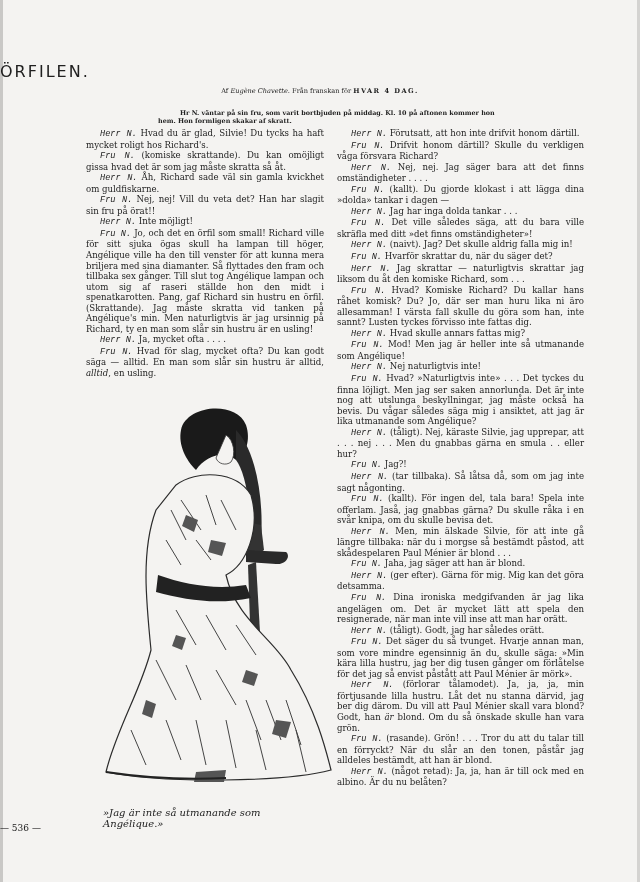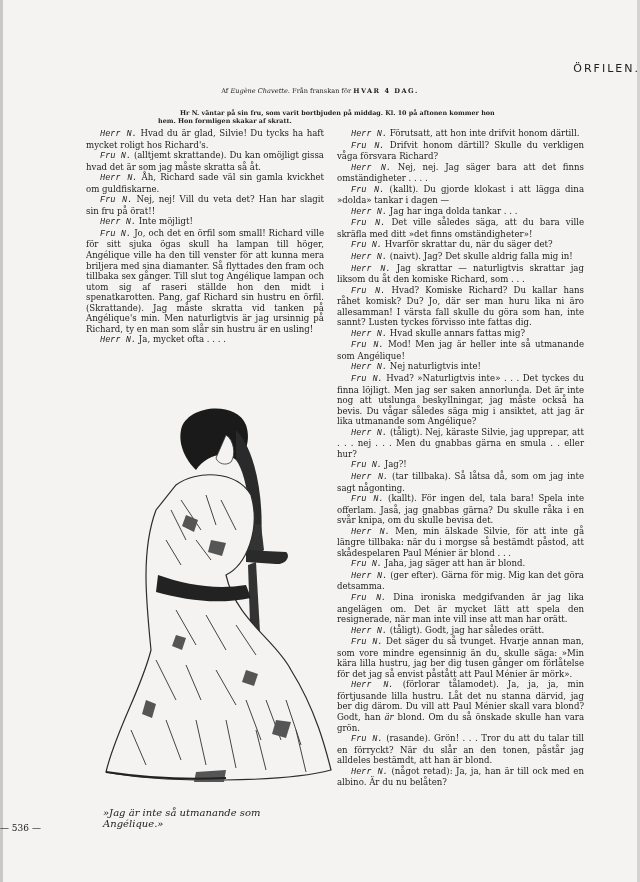--- a/index.html
+++ b/index.html
@@ -8,23 +8,23 @@
     background: #f4f3f1;
     font-family: "DejaVu Serif", "Liberation Serif", serif;
     color: #1c1c1c;
     position: relative;
   }
   .page-edge-left { position: absolute; left: 0; top: 0; width: 3px; height: 882px; background: #c9c8c6; }
   .page-edge-right { position: absolute; right: 0; top: 0; width: 3px; height: 882px; background: #d4d3d1; }
 
   .title {
     position: absolute; left: 0; width: 640px; top: 62px;
-    text-align: right;
+    text-align: left;
     font-family: "DejaVu Sans", "Liberation Sans", sans-serif;
-    font-size: 11px; letter-spacing: 2px; font-weight: normal;
+    font-size: 16px; letter-spacing: 2px; font-weight: normal;
     color: #202020;
   }
   .byline {
     position: absolute; left: 0; width: 640px; top: 87px;
     text-align: center; font-size: 6.6px; color: #222;
   }
   .byline .it { font-style: italic; }
   .byline .sp { letter-spacing: 1.5px; font-weight: bold; }
 
   .intro {
@@ -71,36 +71,37 @@
   <span class="sp">HVAR 4 DAG.</span>
 </div>
 
 <div class="intro">
   <span class="l1">Hr N. väntar på sin fru, som varit bortbjuden på middag.  Kl. 10 på aftonen kommer hon</span>
   <span>hem.  Hon formligen skakar af skratt.</span>
 </div>
 
 <div class="col col-left" id="col-left">
     <p class="p"><span class="spk">Herr N.</span> <span>Hvad du är glad, Silvie!  Du tycks ha haft mycket roligt hos Richard's.</span></p>
-    <p class="p"><span class="spk">Fru N.</span> <span>(alltjemt skrattande).</span> <span>Du kan omöjligt gissa hvad det är som jag måste skratta så åt.</span></p>
+    <p class="p"><span class="spk">Fru N.</span> <span>(komiske skrattande).</span> <span>Du kan omöjligt gissa hvad det är som jag måste skratta så åt.</span></p>
     <p class="p"><span class="spk">Herr N.</span> <span>Åh, Richard sade väl sin gamla kvickhet om guldfiskarne.</span></p>
     <p class="p"><span class="spk">Fru N.</span> <span>Nej, nej!  Vill du veta det?  Han har slagit sin fru på örat!!</span></p>
     <p class="p"><span class="spk">Herr N.</span> <span>Inte möjligt!</span></p>
     <p class="p"><span class="spk">Fru N.</span> <span>Jo, och det en örfil som small!  Richard ville för sitt sjuka ögas skull ha lampan till höger, Angélique ville ha den till venster för att kunna mera briljera med sina diamanter.  Så flyttades den fram och tillbaka sex gånger.  Till slut tog Angélique lampan och utom sig af raseri ställde hon den midt i spenatkarotten.  Pang, gaf Richard sin hustru en örfil.  (Skrattande).  Jag måste skratta vid tanken på Angélique's min.  Men naturligtvis är jag ursinnig på Richard, ty en man som slår sin hustru är en usling!</span></p>
     <p class="p"><span class="spk">Herr N.</span> <span>Ja, mycket ofta . . . .</span></p>
+    <p class="p"><span class="spk">Fru N.</span> <span>Hvad för slag, mycket ofta?  Du kan godt säga — alltid.  En man som slår sin hustru är alltid, </span><span class="em">alltid</span><span>, en usling.</span></p>
   </div>
 <div class="col col-right" id="col-right">
     <p class="p"><span class="spk">Herr N.</span> <span>Förutsatt, att hon inte drifvit honom därtill.</span></p>
     <p class="p"><span class="spk">Fru N.</span> <span>Drifvit honom därtill?  Skulle du verkligen våga försvara Richard?</span></p>
     <p class="p"><span class="spk">Herr N.</span> <span>Nej, nej.  Jag säger bara att det finns omständigheter . . . .</span></p>
     <p class="p"><span class="spk">Fru N.</span> <span>(kallt).</span> <span>Du gjorde klokast i att lägga dina »dolda» tankar i dagen —</span></p>
     <p class="p"><span class="spk">Herr N.</span> <span>Jag har inga dolda tankar . . .</span></p>
     <p class="p"><span class="spk">Fru N.</span> <span>Det ville således säga, att du bara ville skräfla med ditt »det finns omständigheter»!</span></p>
+    <p class="p"><span class="spk">Herr N.</span> <span>(naivt).</span> <span>Jag?  Det skulle aldrig falla mig in!</span></p>
     <p class="p"><span class="spk">Fru N.</span> <span>Hvarför skrattar du, när du säger det?</span></p>
-    <p class="p"><span class="spk">Herr N.</span> <span>(naivt).</span> <span>Jag?  Det skulle aldrig falla mig in!</span></p>
     <p class="p"><span class="spk">Herr N.</span> <span>Jag skrattar — naturligtvis skrattar jag liksom du åt den komiske Richard, som . . .</span></p>
     <p class="p"><span class="spk">Fru N.</span> <span>Hvad?  Komiske Richard?  Du kallar hans råhet komisk?  Du?  Jo, där ser man huru lika ni äro allesamman!  I värsta fall skulle du göra som han, inte sannt?  Lusten tyckes förvisso inte fattas dig.</span></p>
     <p class="p"><span class="spk">Herr N.</span> <span>Hvad skulle annars fattas mig?</span></p>
     <p class="p"><span class="spk">Fru N.</span> <span>Mod!  Men jag är heller inte så utmanande som Angélique!</span></p>
     <p class="p"><span class="spk">Herr N.</span> <span>Nej naturligtvis inte!</span></p>
     <p class="p"><span class="spk">Fru N.</span> <span>Hvad?  »Naturligtvis inte» . . .  Det tyckes du finna löjligt.  Men jag ser saken annorlunda.  Det är inte nog att utslunga beskyllningar, jag måste också ha bevis.  Du vågar således säga mig i ansiktet, att jag är lika utmanande som Angélique?</span></p>
     <p class="p"><span class="spk">Herr N.</span> <span>(tåligt).</span> <span>Nej, käraste Silvie, jag upprepar, att . . .  nej . . .  Men du gnabbas gärna en smula . . eller hur?</span></p>
     <p class="p"><span class="spk">Fru N.</span> <span>Jag?!</span></p>
     <p class="p"><span class="spk">Herr N.</span> <span>(tar tillbaka).</span> <span>Så låtsa då, som om jag inte sagt någonting.</span></p>
     <p class="p"><span class="spk">Fru N.</span> <span>(kallt).</span> <span>För ingen del, tala bara!  Spela inte offerlam.  Jaså, jag gnabbas gärna?  Du skulle råka i en svår knipa, om du skulle bevisa det.</span></p>

